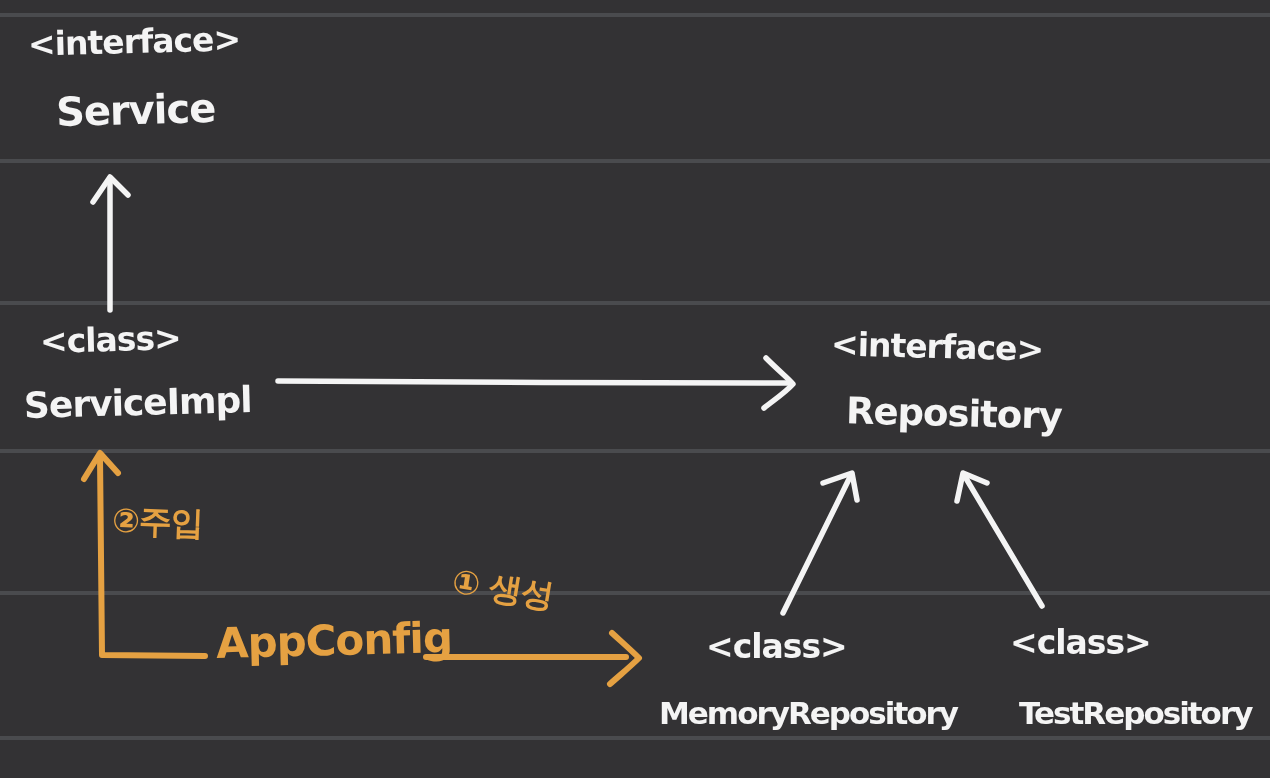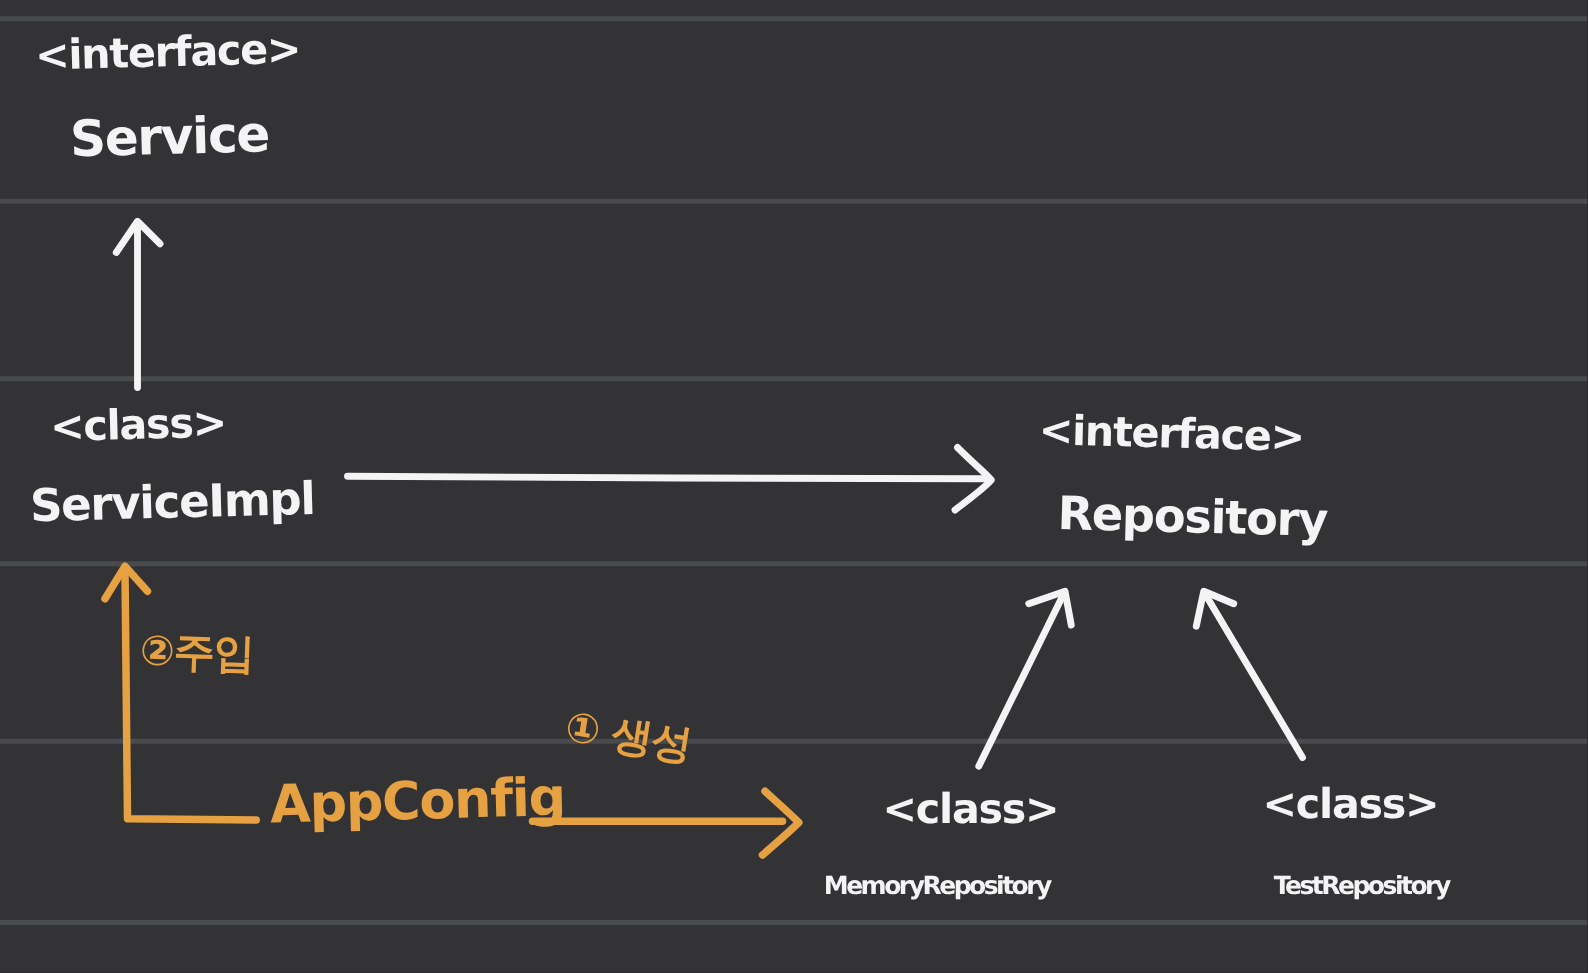--- a/index.html
+++ b/index.html
@@ -27,21 +27,21 @@
     position: absolute;
     white-space: nowrap;
     color: #f4f4f4;
     font-weight: 600;
     letter-spacing: -1px;
     line-height: 1;
   }
   .orange { color: #e5a142; }
   .stereo { font-size: 33px; }
   .nname  { font-size: 40px; }
-  .small  { font-size: 20px; }
+  .small  { font-size: 31px; }
   .tilt-l { transform: rotate(-1.5deg); }
   .tilt-r { transform: rotate(1.5deg); }
   .label  { font-size: 33px; font-weight: 700; }
 </style>
 </head>
 <body>
 
 <div id="canvas">
 
   <div class="rule" style="top:13px"></div>

